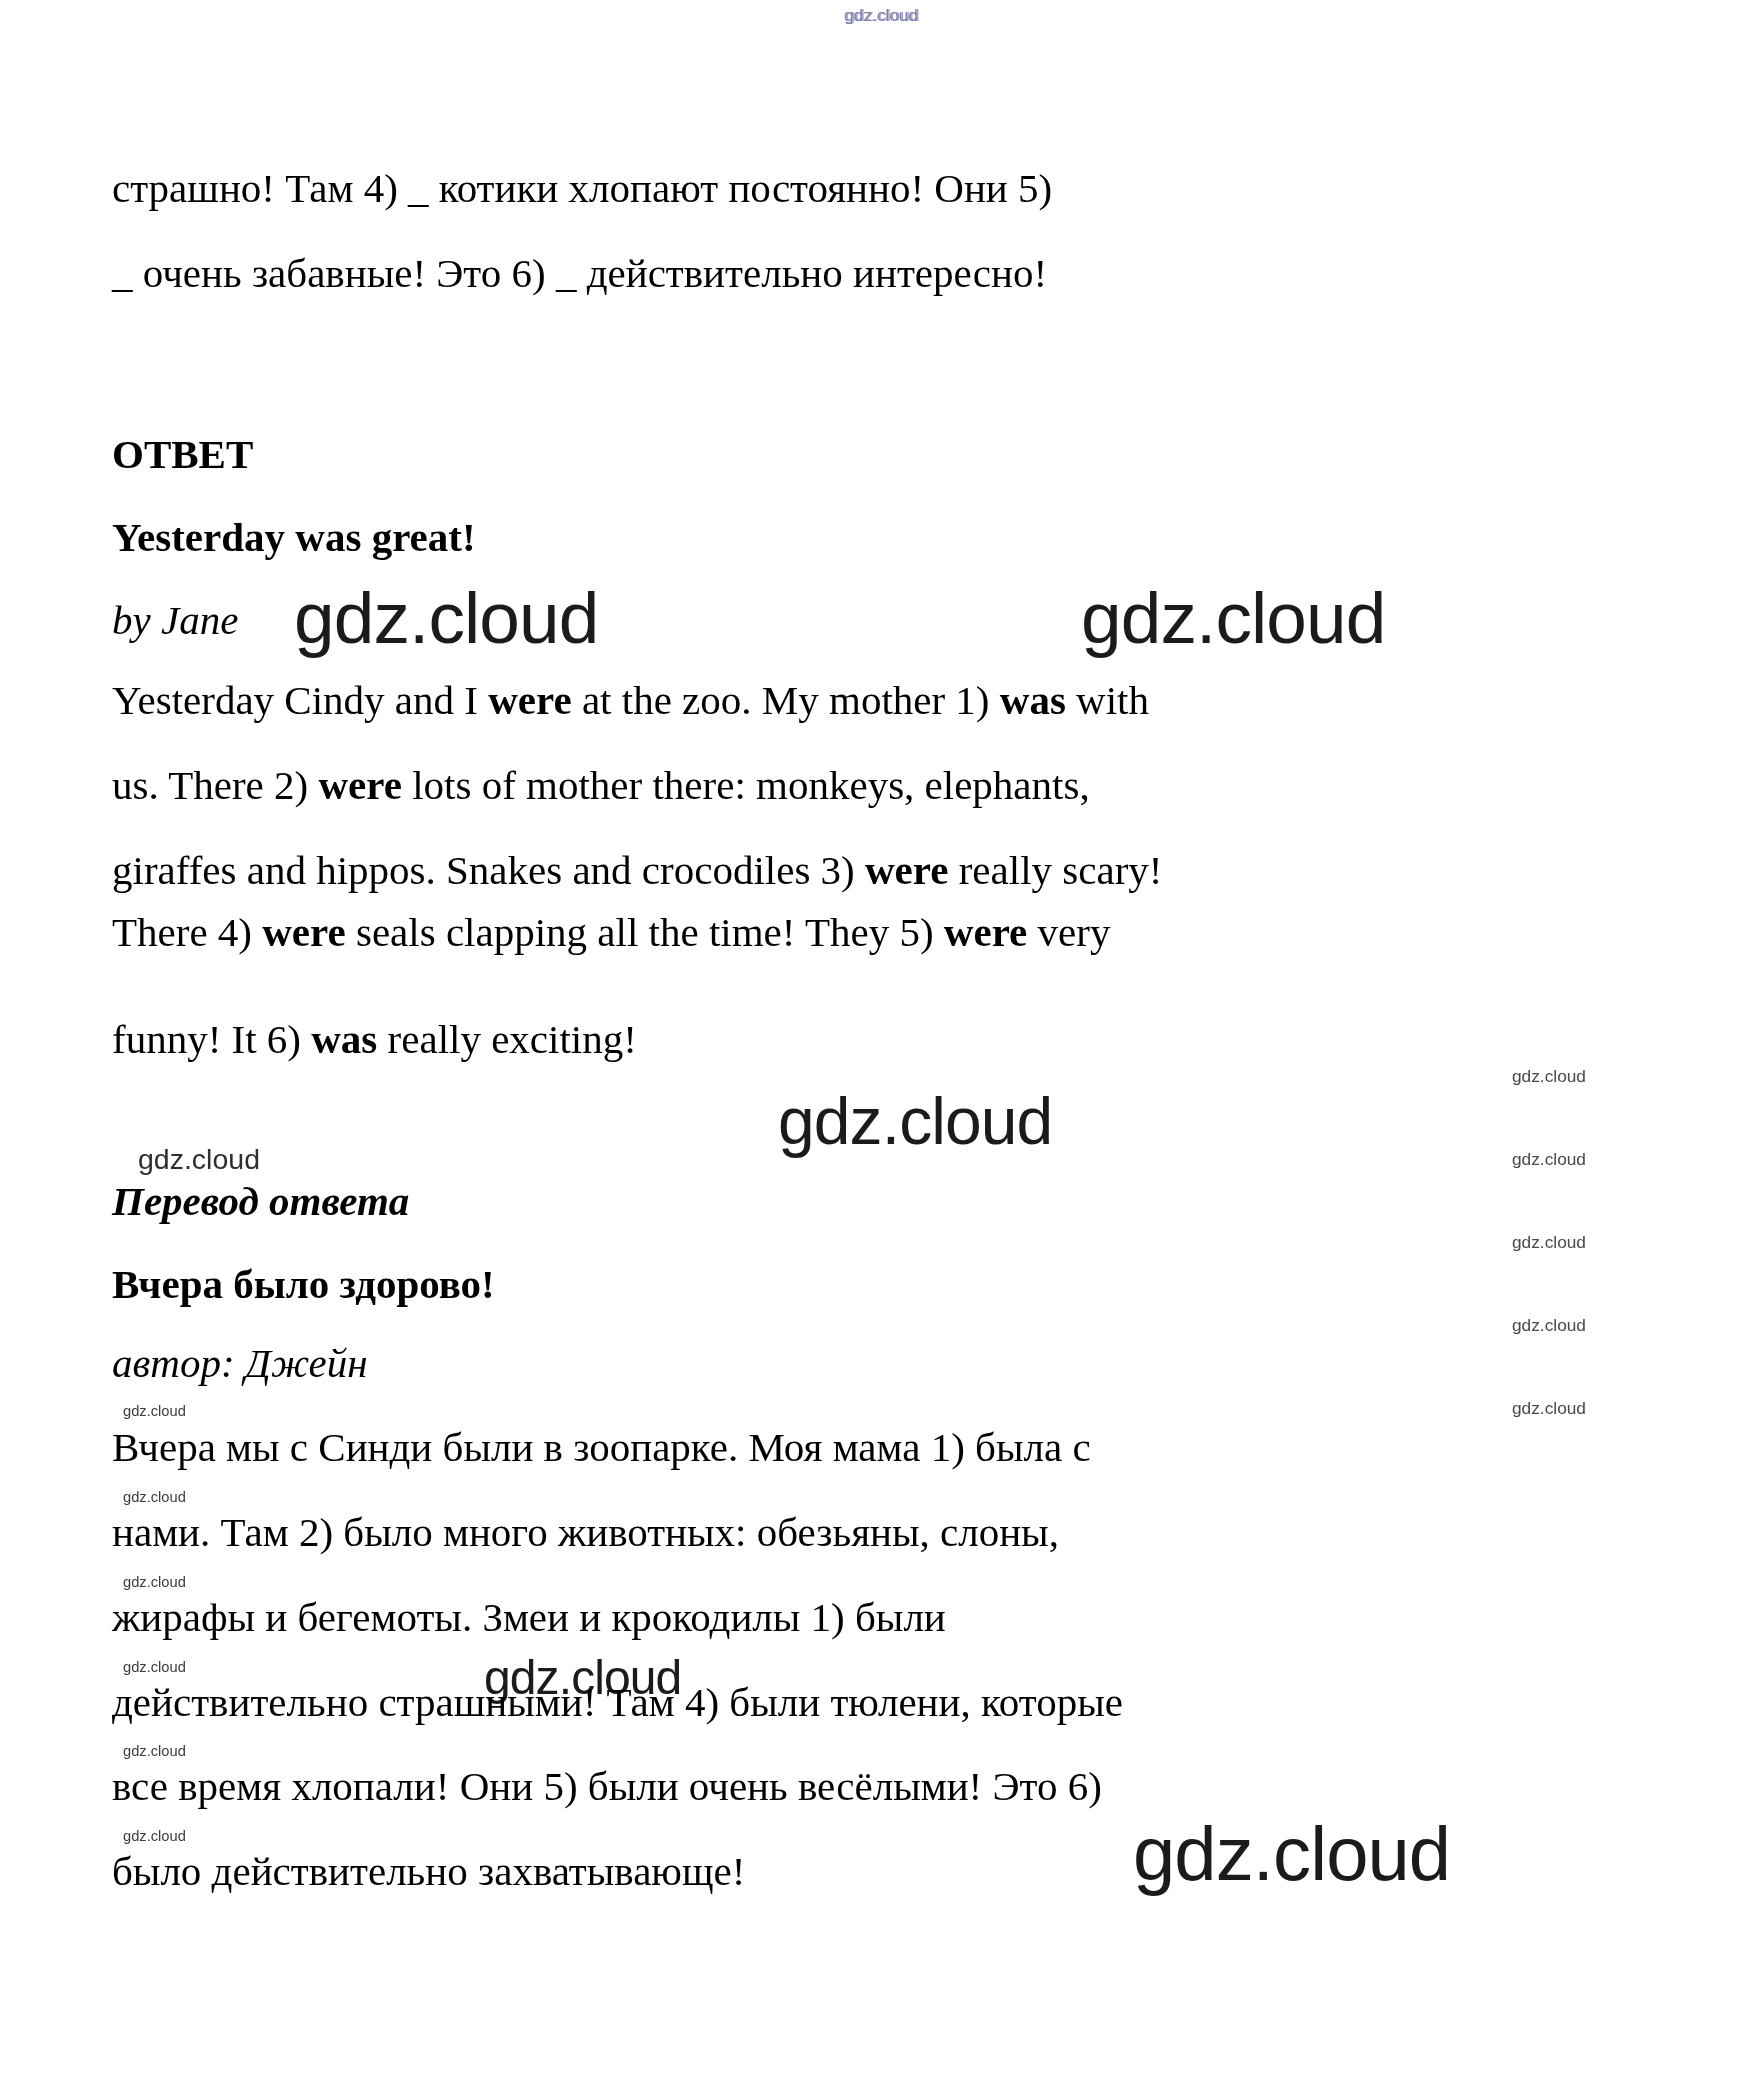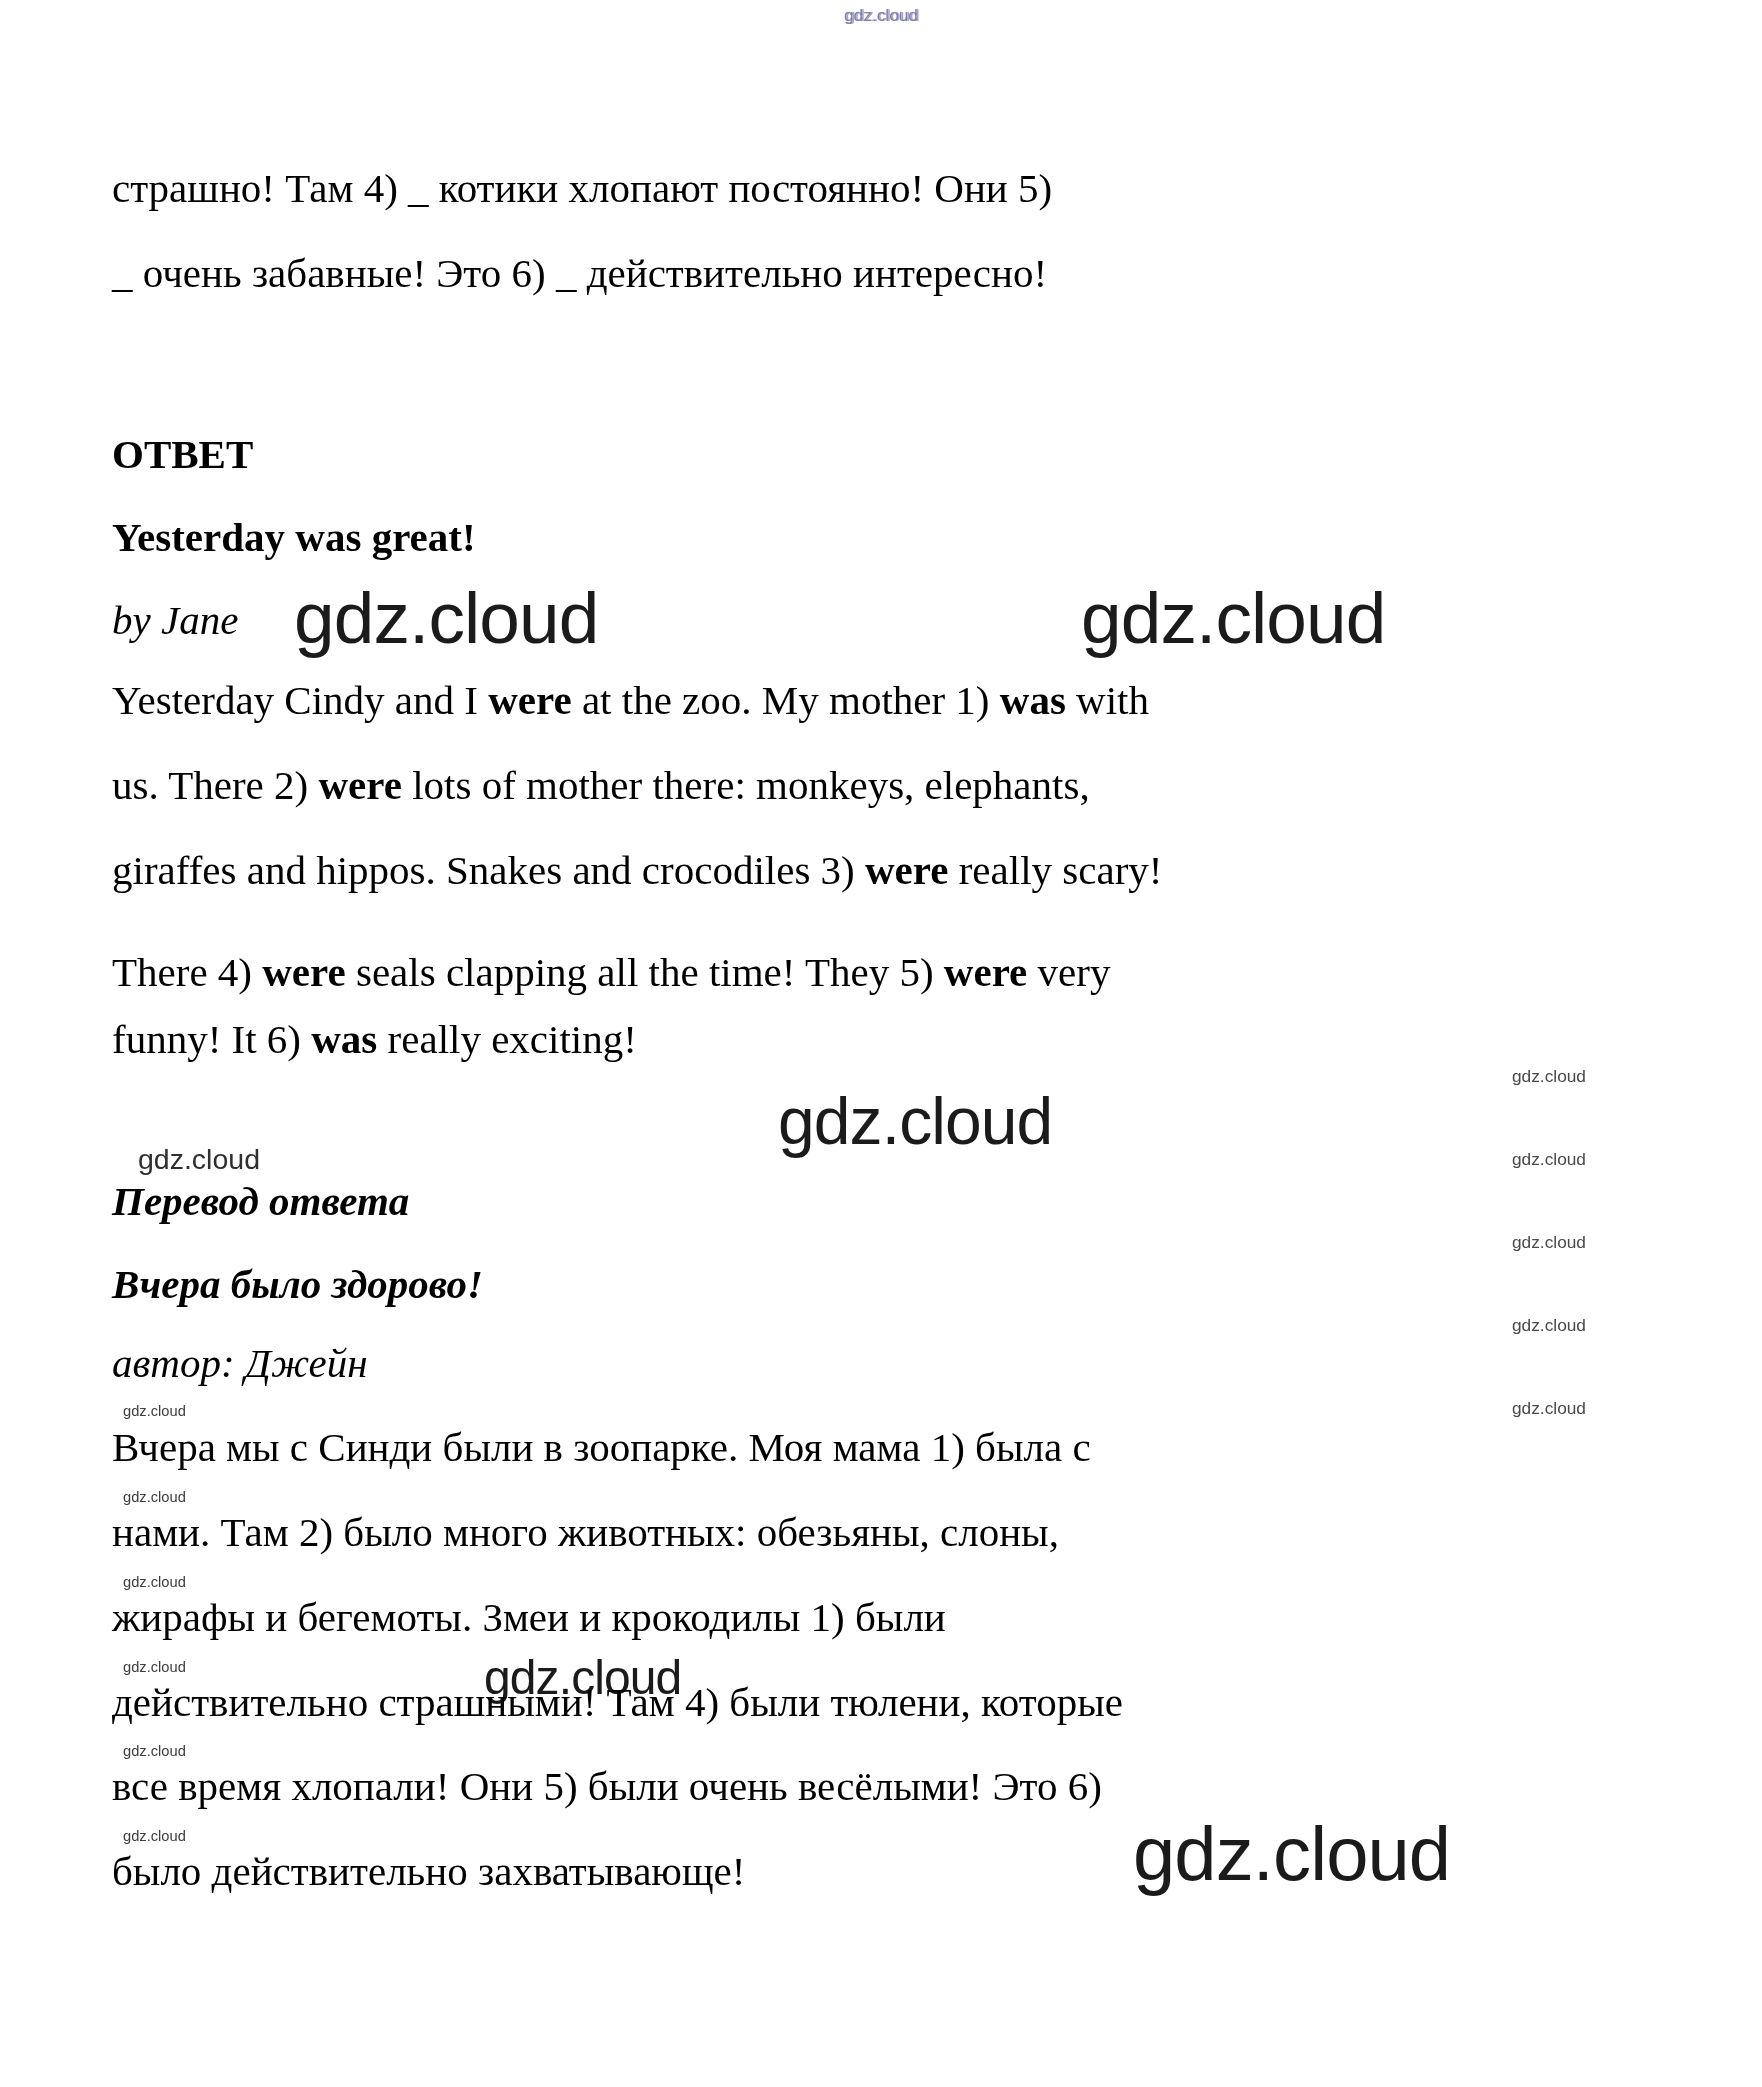--- a/index.html
+++ b/index.html
@@ -54,24 +54,24 @@
 
   
   .intro-line-1 { top: 164px; }
   .intro-line-2 { top: 249px; }
   .answer-heading { top: 430px; }
   .answer-title   { top: 513px; }
   .answer-byline  { top: 596px; }
   .en-line-1 { top: 676px; }
   .en-line-2 { top: 761px; }
   .en-line-3 { top: 846px; }
-  .en-line-4 { top: 948px; }
+  .en-line-4 { top: 908px; }
   .en-line-5 { top: 1015px; }
   .trans-heading { top: 1177px; }
-  .trans-title   { top: 1260px; font-style: italic; }
+  .trans-title   { top: 1260px; }
   .trans-byline  { top: 1339px; }
   .ru-line-1 { top: 1423px; }
   .ru-line-2 { top: 1508px; }
   .ru-line-3 { top: 1593px; }
   .ru-line-4 { top: 1678px; }
   .ru-line-5 { top: 1762px; }
   .ru-line-6 { top: 1847px; }
 </style>
 </head>
 <body>

